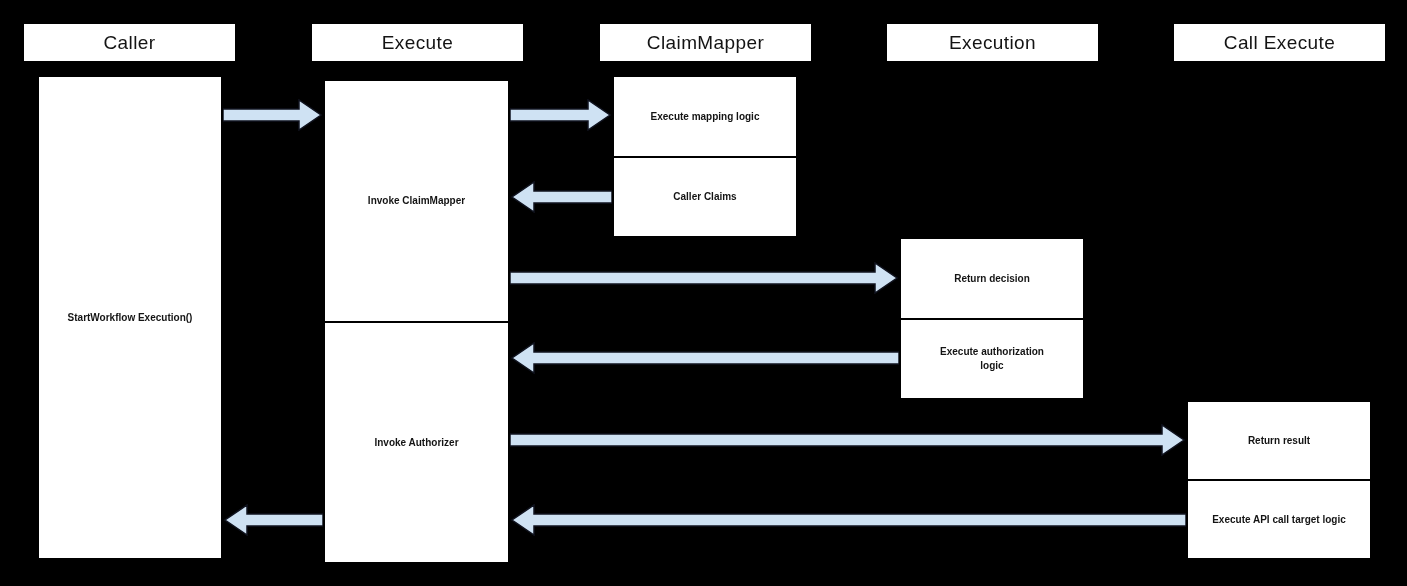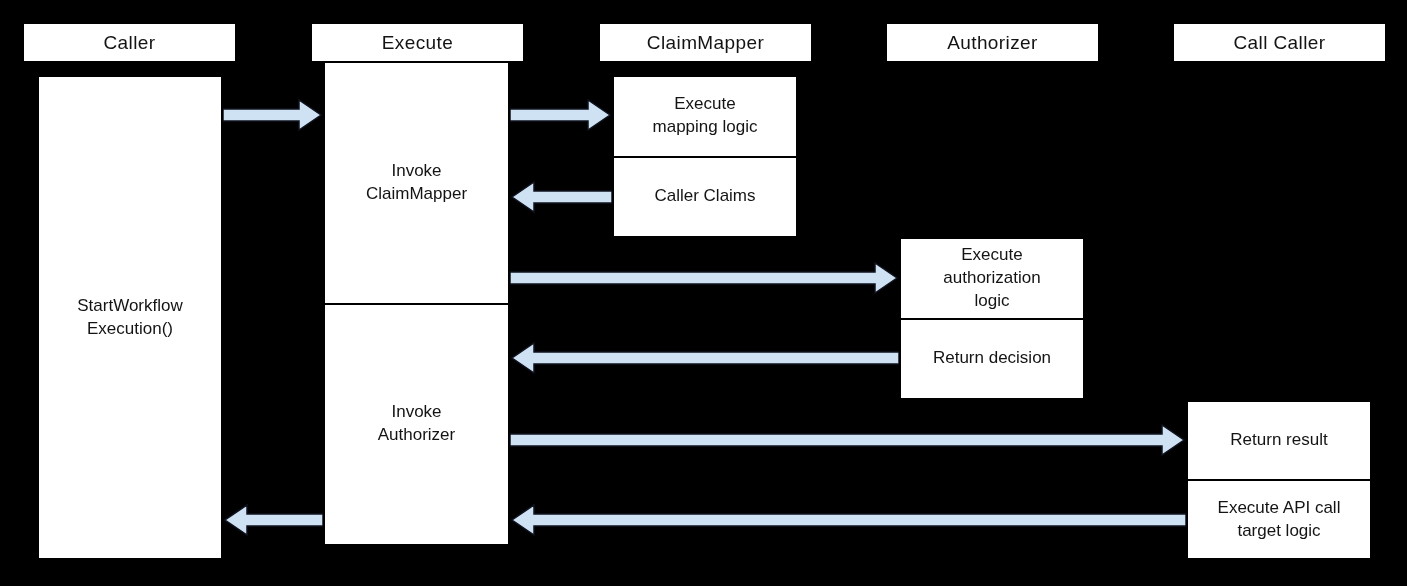--- a/index.html
+++ b/index.html
@@ -10,36 +10,36 @@
   .box {
     position:absolute; background:#fff; border:2px solid #000; color:#141414;
     display:flex; align-items:center; justify-content:center; text-align:center;
   }
   .lane-header { height:41px; font-size:19px; font-weight:400; letter-spacing:0.4px; }
 
   .col { flex-direction:column; align-items:stretch; justify-content:flex-start; padding:0; }
   .row { flex:1; display:flex; align-items:center; justify-content:center; border-bottom:2px solid #000; }
   .row:last-child { border-bottom:none; }
 
-  .activity-label { font-weight:400; font-size:17px; line-height:1.35; display:inline-block; }
+  .activity-label { font-weight:700; font-size:10px; line-height:1.35; display:inline-block; }
   .w120 { max-width:120px; }
   .w130 { max-width:130px; }
   .w135 { max-width:135px; }
   .w170 { max-width:170px; }
 
   
   .hdr-caller      { left:22px;   top:22px; width:215px; }
   .hdr-frontend    { left:310px;  top:22px; width:215px; }
   .hdr-claimmapper { left:598px;  top:22px; width:215px; }
   .hdr-authorizer  { left:885px;  top:22px; width:215px; }
   .hdr-calltarget  { left:1172px; top:22px; width:215px; }
 
   
   .act-caller      { left:37px;   top:75px;  width:186px; height:485px; }
-  .act-frontend    { left:323px;  top:61px;  width:187px; height:485px; }
+  .act-frontend    { left:323px;  top:79px;  width:187px; height:485px; }
   .act-claimmapper { left:612px;  top:75px;  width:186px; height:163px; }
   .act-authorizer  { left:899px;  top:237px; width:186px; height:163px; }
   .act-calltarget  { left:1186px; top:400px; width:186px; height:160px; }
 
   
   .arrow { position:absolute; display:block; }
   .arw-1 { left:223px; top:99px; }
   .arw-2 { left:510px; top:99px; }
   .arw-3 { left:510px; top:181px; }
   .arw-4 { left:510px; top:262px; }
@@ -57,24 +57,24 @@
   <div class="box lane-header hdr-caller">
     <span>Caller</span>
   </div>
   <div class="box lane-header hdr-frontend">
     <span>Execute</span>
   </div>
   <div class="box lane-header hdr-claimmapper">
     <span>ClaimMapper</span>
   </div>
   <div class="box lane-header hdr-authorizer">
-    <span>Authorizer</span>
+    <span>Execution</span>
   </div>
   <div class="box lane-header hdr-calltarget">
-    <span>Call Caller</span>
+    <span>Call Execute</span>
   </div>
 
   <div class="box act-caller">
     <span class="activity-label w170">StartWorkflow Execution()</span>
   </div>
 
   <div class="box col act-frontend">
     <div class="row">
       <span class="activity-label w130">Invoke ClaimMapper</span>
     </div>
@@ -87,24 +87,24 @@
     <div class="row">
       <span class="activity-label w120">Execute mapping logic</span>
     </div>
     <div class="row">
       <span class="activity-label w135">Caller Claims</span>
     </div>
   </div>
 
   <div class="box col act-authorizer">
     <div class="row">
-      <span class="activity-label w120">Execute authorization logic</span>
+      <span class="activity-label w135">Return decision</span>
     </div>
     <div class="row">
-      <span class="activity-label w135">Return decision</span>
+      <span class="activity-label w120">Execute authorization logic</span>
     </div>
   </div>
 
   <div class="box col act-calltarget">
     <div class="row">
       <span class="activity-label w135">Return result</span>
     </div>
     <div class="row">
       <span class="activity-label w135">Execute API call target logic</span>
     </div>

